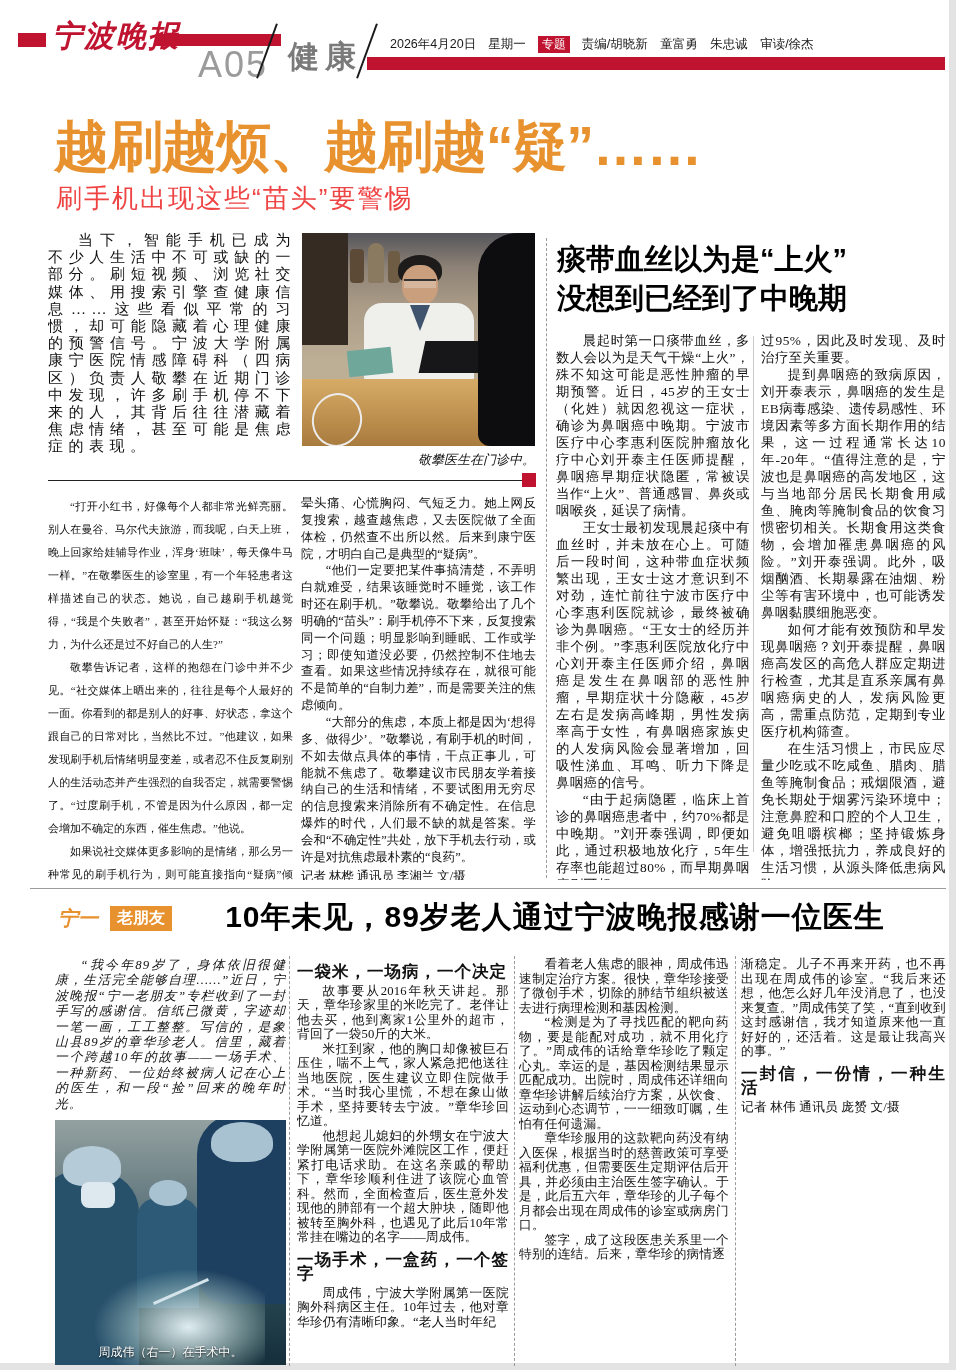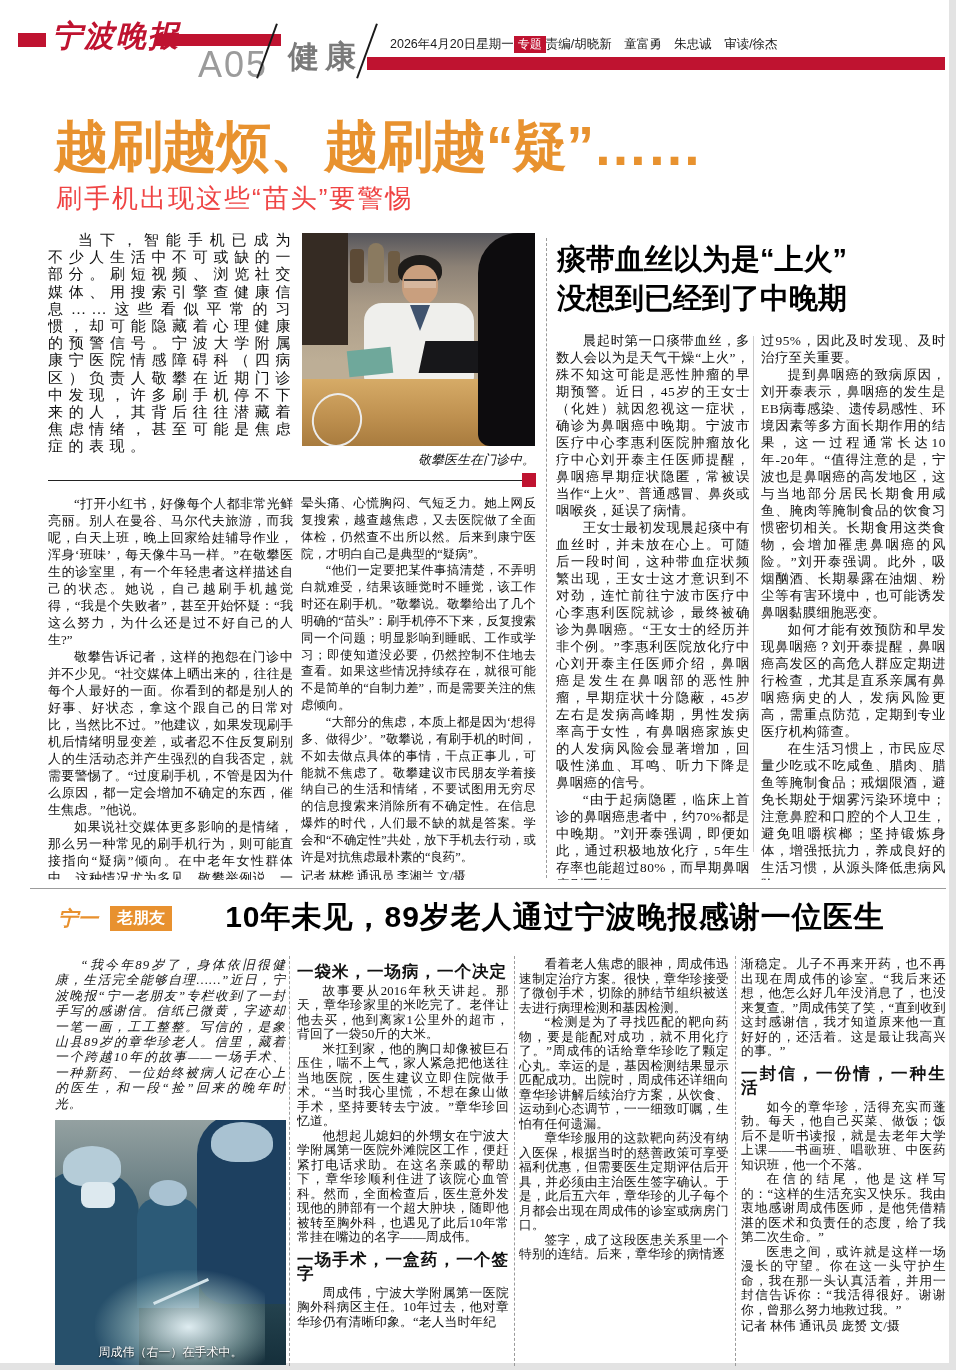--- a/index.html
+++ b/index.html
@@ -18,31 +18,31 @@
   .red{background:#bf1330;}
   #masthead-square{left:18px;top:33px;width:28px;height:14px;}
   #masthead{left:52px;top:16px;font-size:30px;font-weight:bold;font-style:italic;
             color:#bf1330;letter-spacing:2px;}
   #masthead-bar{left:155px;top:34px;width:126px;height:12px;}
   #page-number{left:198px;top:44px;font-size:36px;color:#9b9b9b;letter-spacing:2px;}
   .hdr-slash{width:2px;height:58px;background:#1a1a1a;transform:rotate(20deg);}
   #slash1{left:266px;top:22px;}
   #slash2{left:366px;top:22px;}
   #section-name{left:288px;top:36px;font-size:31px;font-weight:bold;color:#7a7a7a;letter-spacing:6px;}
-  #dateline{left:390px;top:36px;font-size:12.5px;display:flex;align-items:center;color:#1a1a1a;}
+  #dateline{left:390px;top:36px;font-size:12.5px;display:flex;gap:12px;align-items:center;color:#1a1a1a;}
   #tag-badge{background:#bf1330;color:#fff;padding:0 4px;font-size:12px;}
   #header-bar{left:367px;top:57px;width:578px;height:13px;}
 
   
   #lead-headline{left:54px;top:110px;font-size:55px;font-weight:900;color:#e8922f;
                  letter-spacing:-1px;white-space:nowrap;}
   #lead-deck{left:56px;top:181px;font-size:26px;color:#ef4444;letter-spacing:2px;}
   #lead-intro{left:48px;top:232px;width:248px;height:242px;font-size:15px;line-height:17.2px;
               letter-spacing:5.5px;}
-  #lead-col1{left:48px;top:495px;width:245px;height:385px;font-size:13px;line-height:17px;}
+  #lead-col1{left:48px;top:495px;width:245px;height:385px;font-size:11px;line-height:23px;}
   #lead-col2{left:301px;top:495px;width:235px;height:385px;font-size:12.4px;line-height:16.85px;}
   #lead-divider{left:48px;top:480px;width:474px;height:1px;background:#222;}
   #lead-divider-square{left:522px;top:473px;width:14px;height:14px;}
   #clinic-caption{left:302px;top:451px;width:233px;text-align:right;font-size:13px;font-style:italic;}
 
   
   #clinic-photo{left:302px;top:233px;width:233px;height:213px;overflow:hidden;
                 background:linear-gradient(#55555b 0%,#8d8276 16%,#aa9b87 34%,#bdae96 60%);}
   .cp{position:absolute;}
   #cp-cabinet{left:0;top:0;width:46px;height:112px;background:#352b23;}
@@ -241,21 +241,16 @@
         <p class="para">章华珍服用的这款靶向药没有纳入医保，根据当时的慈善政策可享受福利优惠，但需要医生定期评估后开具，并必须由主治医生签字确认。于是，此后五六年，章华珍的儿子每个月都会出现在周成伟的诊室或病房门口。</p>
         <p class="para">签字，成了这段医患关系里一个特别的连结。后来，章华珍的病情逐</p>
       </div>
   </div>
 
   <div class="abs col fcol" id="feature-col4">
     <div>
         <p class="para cont">渐稳定。儿子不再来开药，也不再出现在周成伟的诊室。“我后来还想，他怎么好几年没消息了，也没来复查。”周成伟笑了笑，“直到收到这封感谢信，我才知道原来他一直好好的，还活着。这是最让我高兴的事。”</p>
       </div>
     <p class="subhead">一封信，一份情，一种生活</p>
-    <div>
-        <p class="para">如今的章华珍，活得充实而蓬勃。每天，他自己买菜、做饭；饭后不是听书读报，就是去老年大学上课——书画班、唱歌班、中医药知识班，他一个不落。</p>
-        <p class="para">在信的结尾，他是这样写的：“这样的生活充实又快乐。我由衷地感谢周成伟医师，是他凭借精湛的医术和负责任的态度，给了我第二次生命。”</p>
-        <p class="para">医患之间，或许就是这样一场漫长的守望。你在这一头守护生命，我在那一头认真活着，并用一封信告诉你：“我活得很好。谢谢你，曾那么努力地救过我。”</p>
-      </div>
     <div class="byline">记者 林伟 通讯员 庞赟 文/摄</div>
   </div>
 
 </div>
 
 </body></html>

